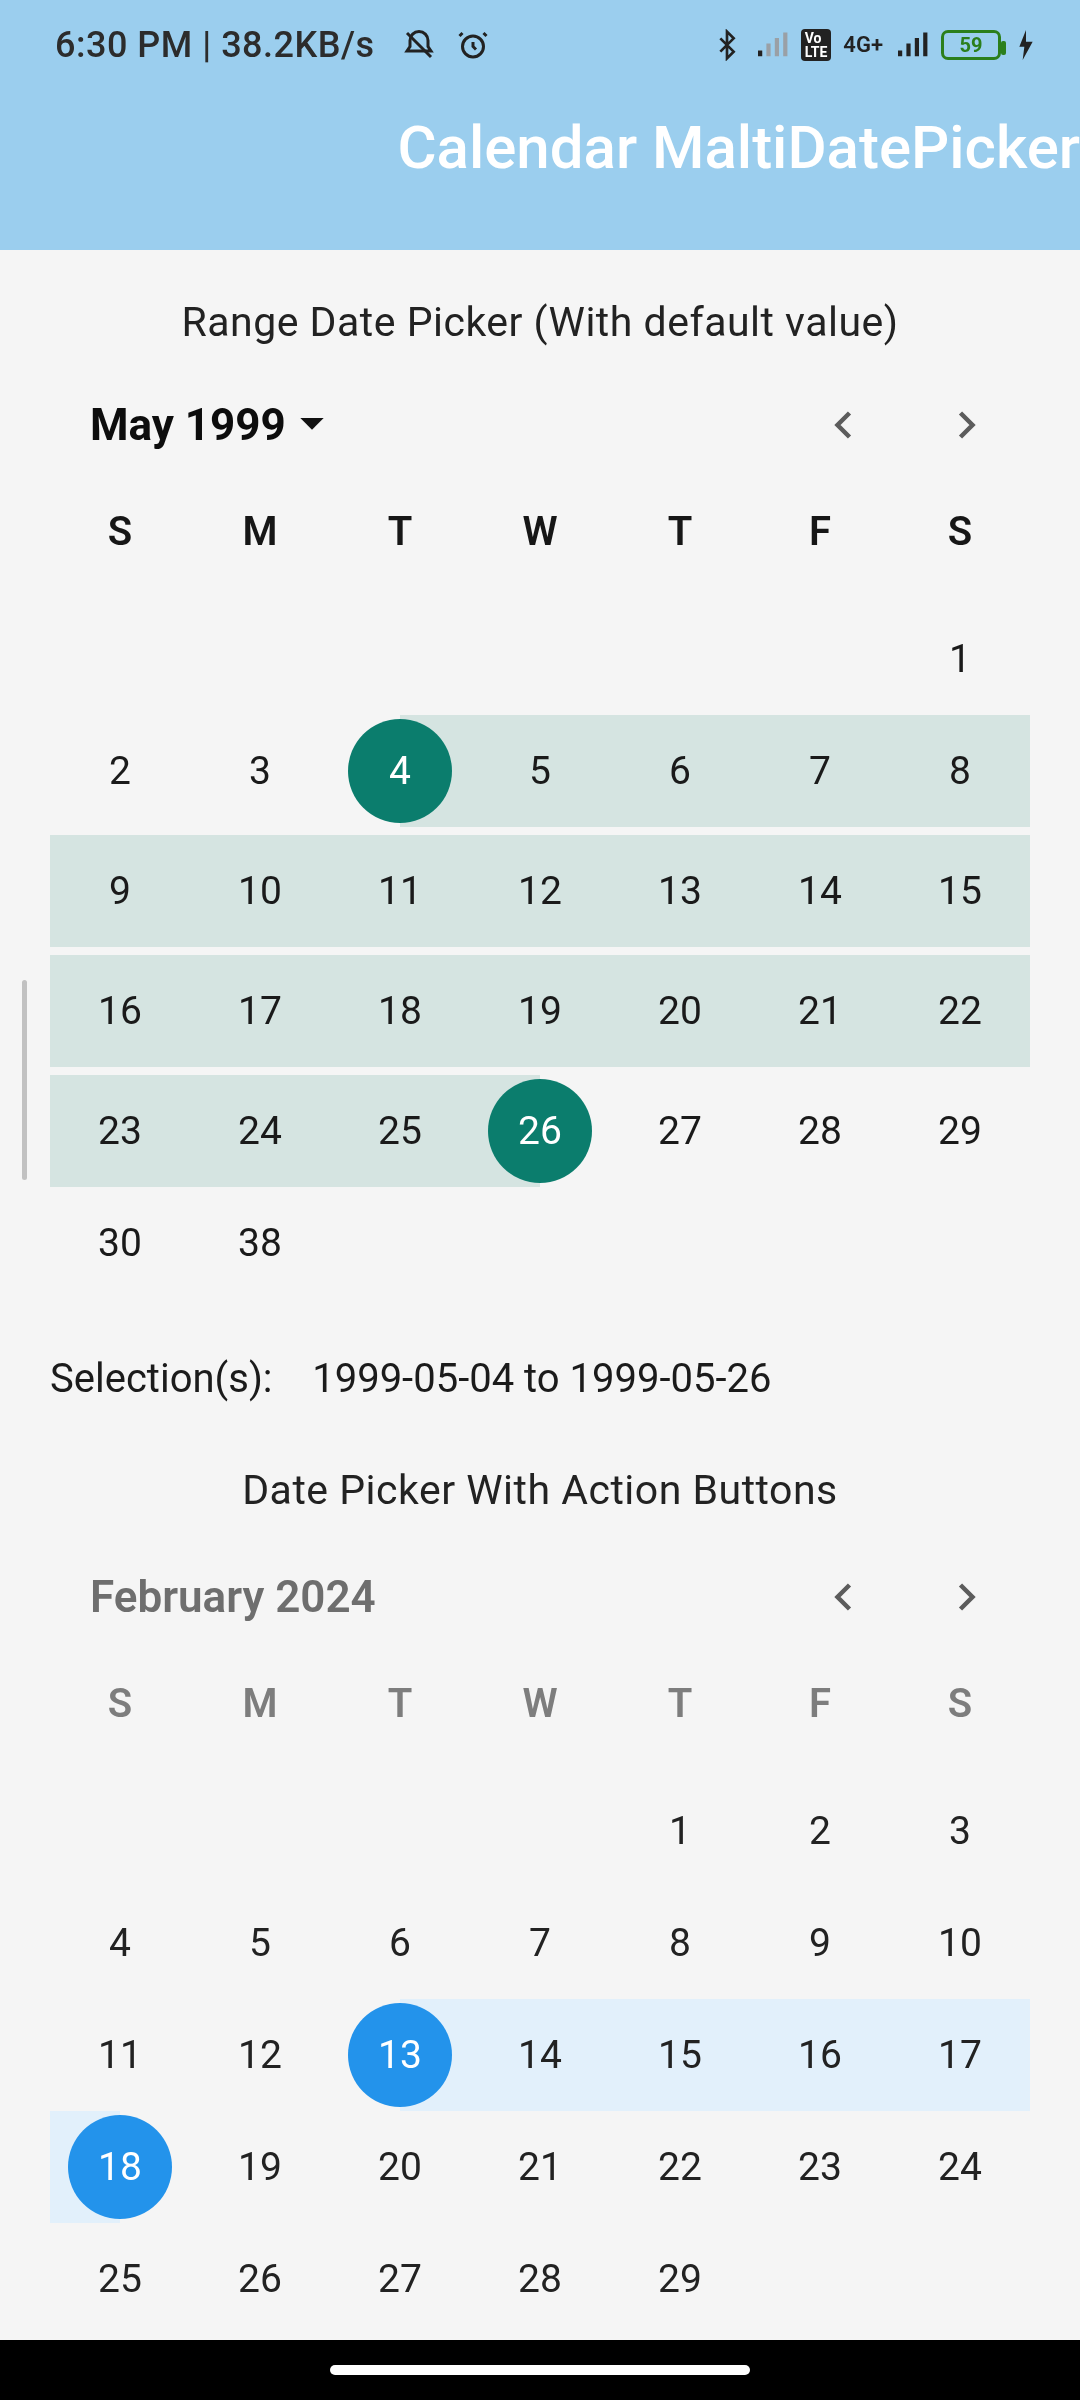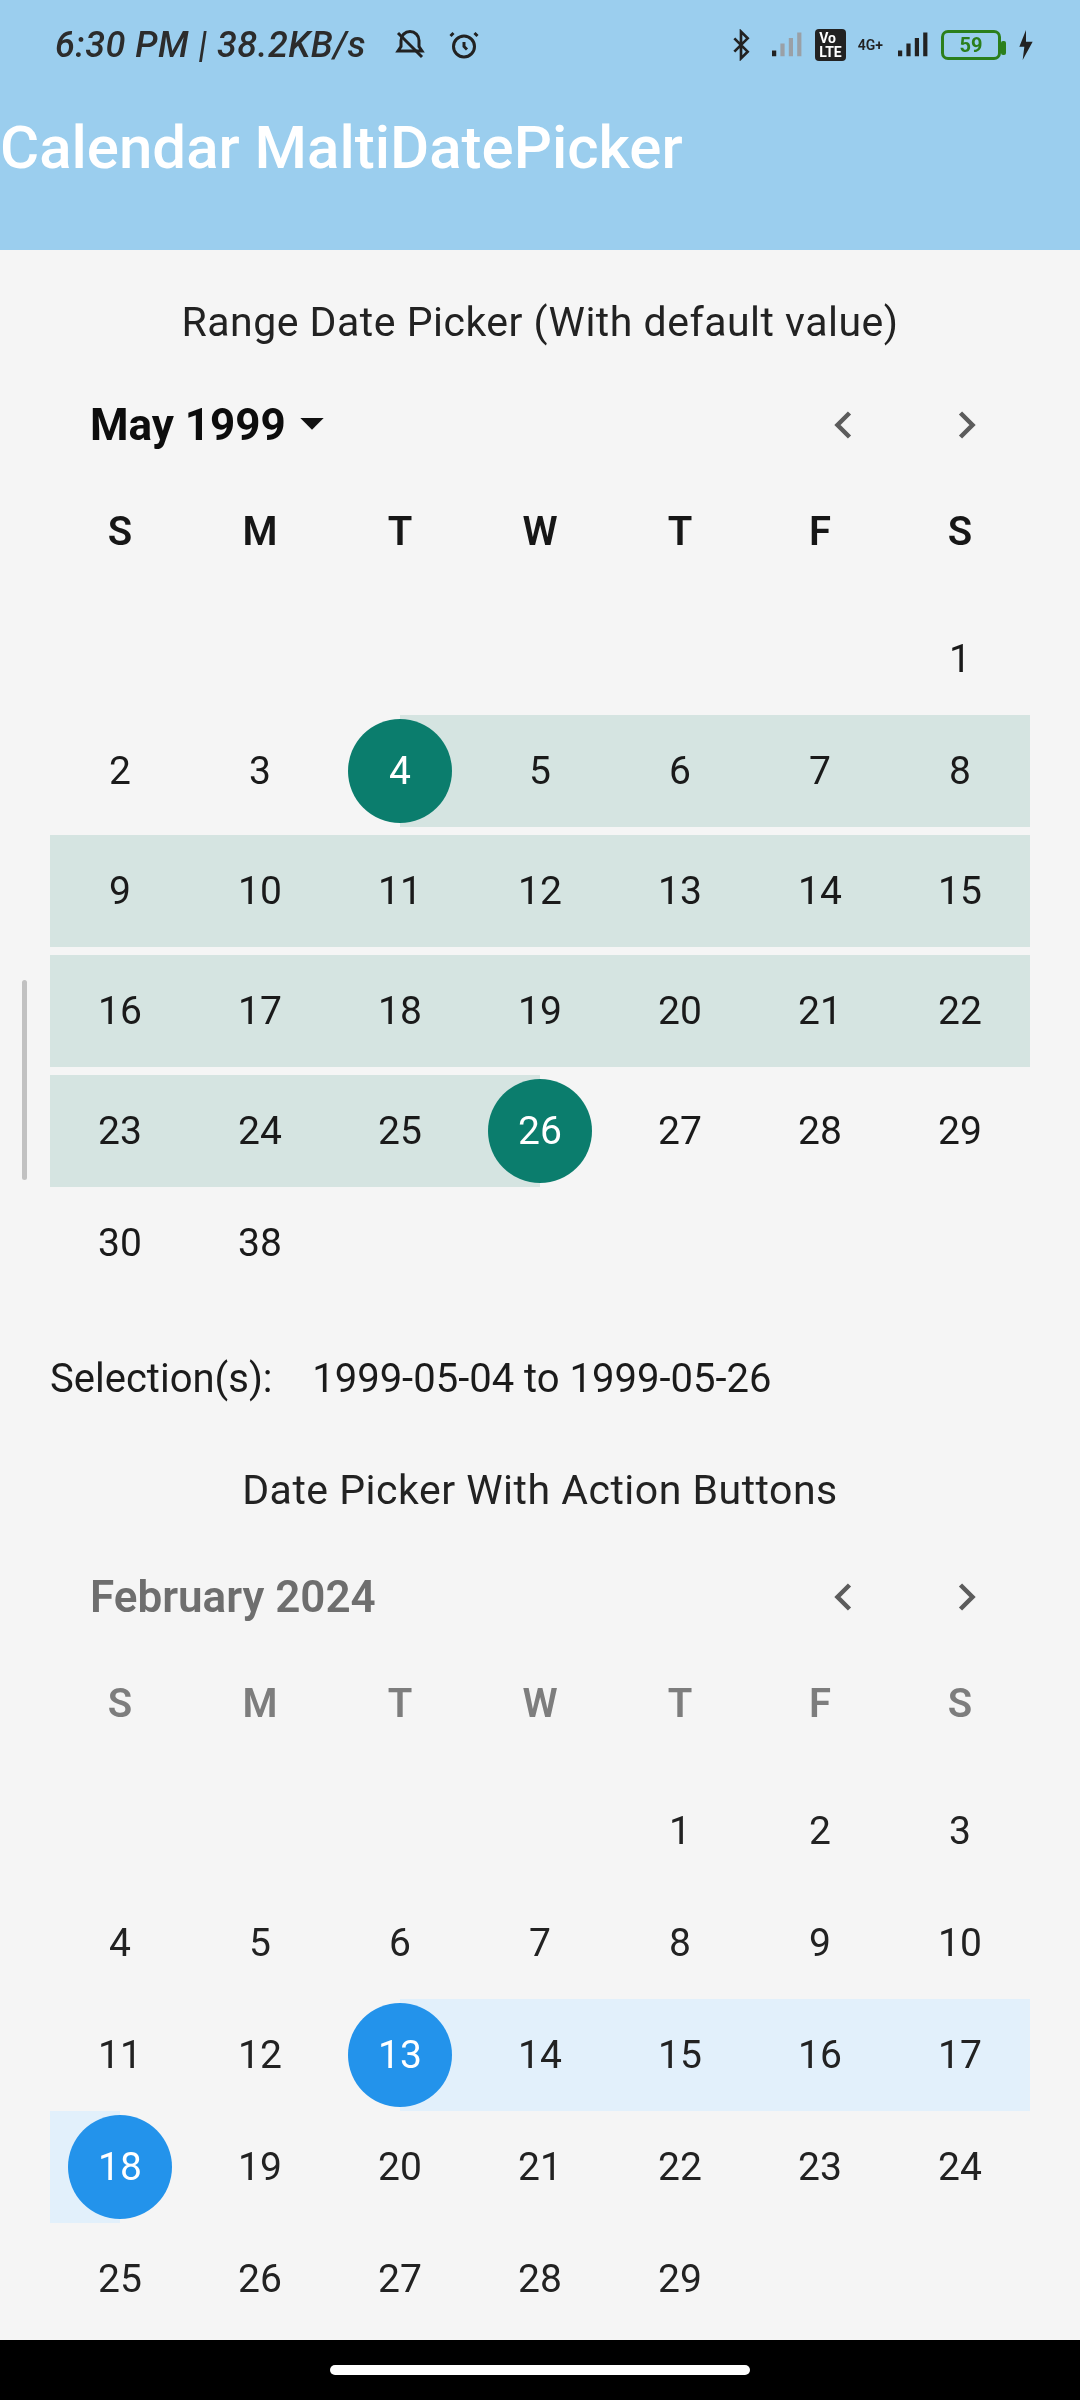--- a/index.html
+++ b/index.html
@@ -1,24 +1,24 @@
 <!DOCTYPE html>
 <html><head>
 <meta charset="utf-8">
 <style>
   * { margin:0; padding:0; box-sizing:border-box; font-family: Roboto, "Segoe UI", Arial, sans-serif; }
   html,body { width:1080px; height:2400px; background:#000; }
   .screen { width:1080px; height:2340px; background:#f5f5f5; position:relative; overflow:hidden; }
   
   .appbar { background:#9bceee; height:250px; }
   .status-bar { height:90px; display:flex; align-items:center; padding:0 45px 0 55px; color:#2c2c2c; }
-  .status-left { display:flex; align-items:center; gap:18px; font-size:36px; font-weight:500; letter-spacing:.5px;font-style:italic; }
+  .status-left { display:flex; align-items:center; gap:18px; font-size:36px; font-weight:500; letter-spacing:.5px; }
   .status-text { margin-right:8px; }
   .status-right { margin-left:auto; display:flex; align-items:center; gap:12px; }
-  .app-title { text-align:left; font-size:60px; font-weight:500; color:#fff; padding-top:22px; }
+  .app-title { text-align:right; font-size:60px; font-weight:500; color:#fff; padding-top:22px; }
   
   .content { background:#f5f5f5; padding:0 0 40px 0; }
   .section-title { text-align:center; font-size:41px; color:#222; padding:48px 0 14px 0; letter-spacing:.5px; }
   .section-title2 { text-align:center; font-size:41px; color:#222; padding:64px 0 18px 0; letter-spacing:.5px; }
   
   .cal { margin:0 50px; }
   .cal-head { display:flex; align-items:center; height:130px; }
   .month-label { font-size:44px; font-weight:700; color:#0d0d0d; display:flex; align-items:center; gap:12px; padding-left:40px; }
   .month-label.dim { color:#6e6e6e; font-weight:600; }
   .nav { margin-left:auto; display:flex; gap:50px; padding-right:30px; }
@@ -91,21 +91,21 @@
               <path d="M7 7l10 10-5 5V2l5 5L7 17"></path>
             </svg>
         </span>
         <span class="ico">
           <svg width="34" height="28" viewBox="0 0 24 20">
               <path d="M2 18h3v-4H2zM8 18h3V9H8zM14 18h3V5h-3zM20 18h3V1h-3z" fill="#9aa0a6"></path>
               <path d="M2 18h3v-4H2z" fill="#222"></path>
             </svg>
         </span>
         <span class="ico" style="background:#222;color:#fff;font-size:14px;font-weight:700;padding:2px 4px;border-radius:4px;line-height:1;">Vo<br>LTE</span>
-        <span class="ico" style="font-size:14px;font-weight:600;color:#222;line-height:.9;">4G+</span>
+        <span class="ico" style="font-size:22px;font-weight:600;color:#222;line-height:.9;">4G+</span>
         <span class="ico">
           <svg width="34" height="28" viewBox="0 0 24 20">
               <path d="M2 18h3v-4H2zM8 18h3V9H8zM14 18h3V5h-3zM20 18h3V1h-3z" fill="#222"></path>
             </svg>
         </span>
         <span class="battery">
           <span class="battery-box">
               <span class="battery-num">59</span>
             </span>
           <svg width="18" height="30" viewBox="0 0 10 18">

